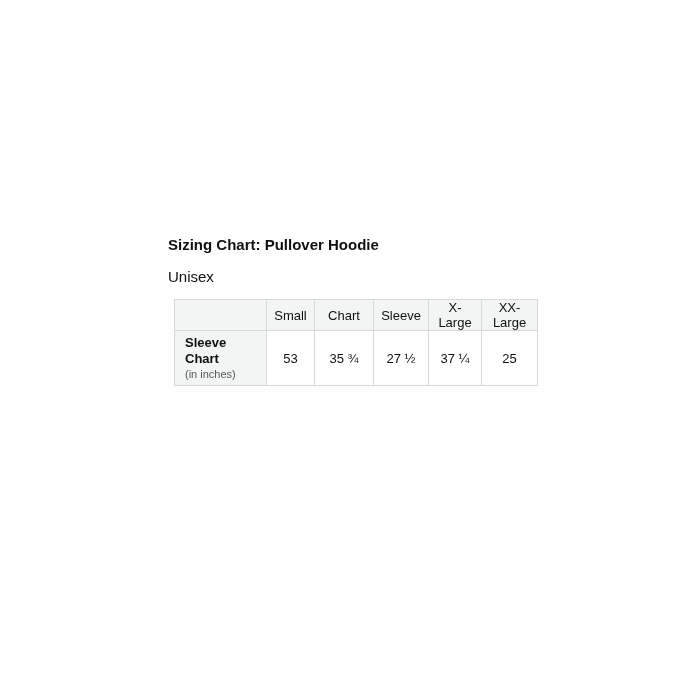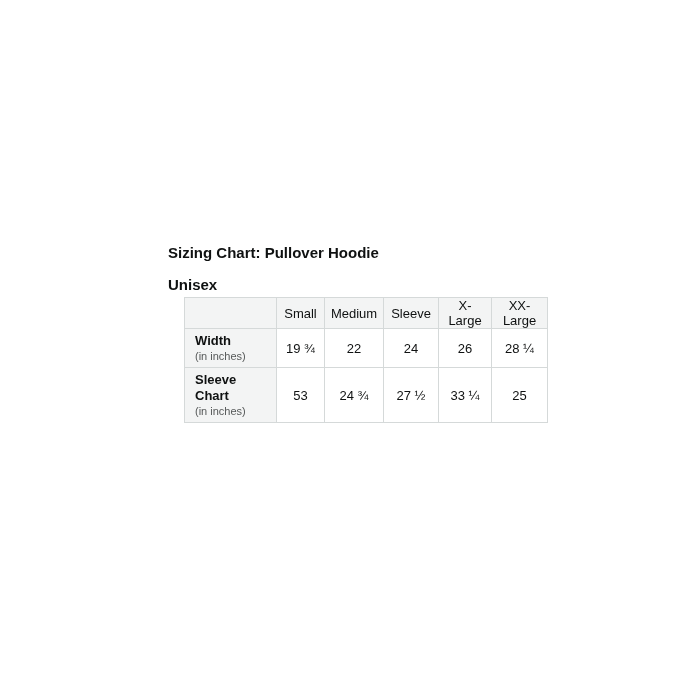--- a/index.html
+++ b/index.html
@@ -11,41 +11,41 @@
     width: 700px;
     height: 700px;
     position: relative;
     font-family: "Liberation Sans", sans-serif;
     color: #0f1111;
     overflow: hidden;
   }
   .content {
     position: absolute;
     left: 168px;
-    top: 244px;
+    top: 236px;
     width: 380px;
   }
   .title {
     font-size: 15px;
     line-height: 18px;
     font-weight: 700;
     color: #0f1111;
     margin: 0 0 14px 0;
   }
   .section-label {
     font-size: 15px;
     line-height: 18px;
-    font-weight: 700;
+    font-weight: 400;
     color: #0f1111;
-    margin: 0 0 3px 0;
+    margin: 0 0 13px 0;
   }
   table.sizing {
     border-collapse: collapse;
     table-layout: fixed;
-    margin-left: 16px;
+    margin-left: 6px;
   }
   table.sizing th,
   table.sizing td {
     border: 1px solid #d5d9d9;
     box-sizing: border-box;
   }
   table.sizing thead th {
     height: 28px;
     background: #f3f4f4;
     font-size: 13px;
@@ -101,45 +101,34 @@
       <col style="width:48px">
       <col style="width:59px">
       <col style="width:55px">
       <col style="width:53px">
       <col style="width:56px">
     </colgroup>
     <thead>
       <tr>
         <th class="corner"></th>
         <th>Small</th>
-        <th>Medium</th>
+        <th>Chart</th>
         <th>Sleeve</th>
         <th>X-Large</th>
         <th>XX-Large</th>
       </tr>
     </thead>
     <tbody>
       <tr>
         <th class="rowhead">
-          <span class="row-label">Width</span>
-          <span class="row-sublabel">(in inches)</span>
-        </th>
-        <td class="val">19 ¾</td>
-        <td class="val">22</td>
-        <td class="val">24</td>
-        <td class="val">26</td>
-        <td class="val">28 ¼</td>
-      </tr>
-      <tr>
-        <th class="rowhead">
           <span class="row-label">Sleeve Chart</span>
           <span class="row-sublabel">(in inches)</span>
         </th>
         <td class="val">53</td>
-        <td class="val">24 ¾</td>
+        <td class="val">35 ¾</td>
         <td class="val">27 ½</td>
-        <td class="val">33 ¼</td>
+        <td class="val">37 ¼</td>
         <td class="val">25</td>
       </tr>
     </tbody>
   </table>
 
 </div>
 
 </body></html>

